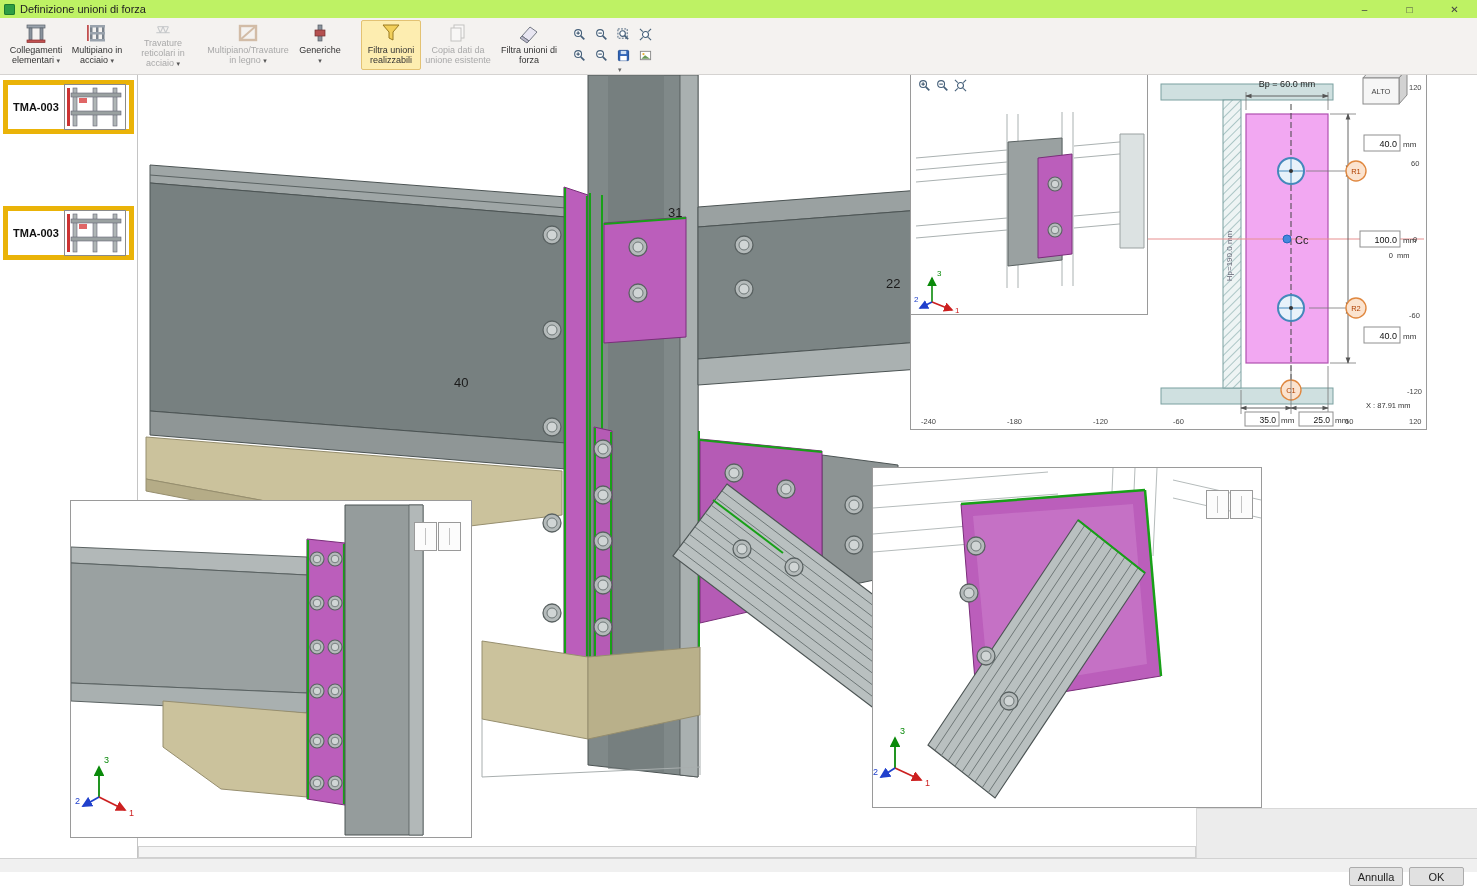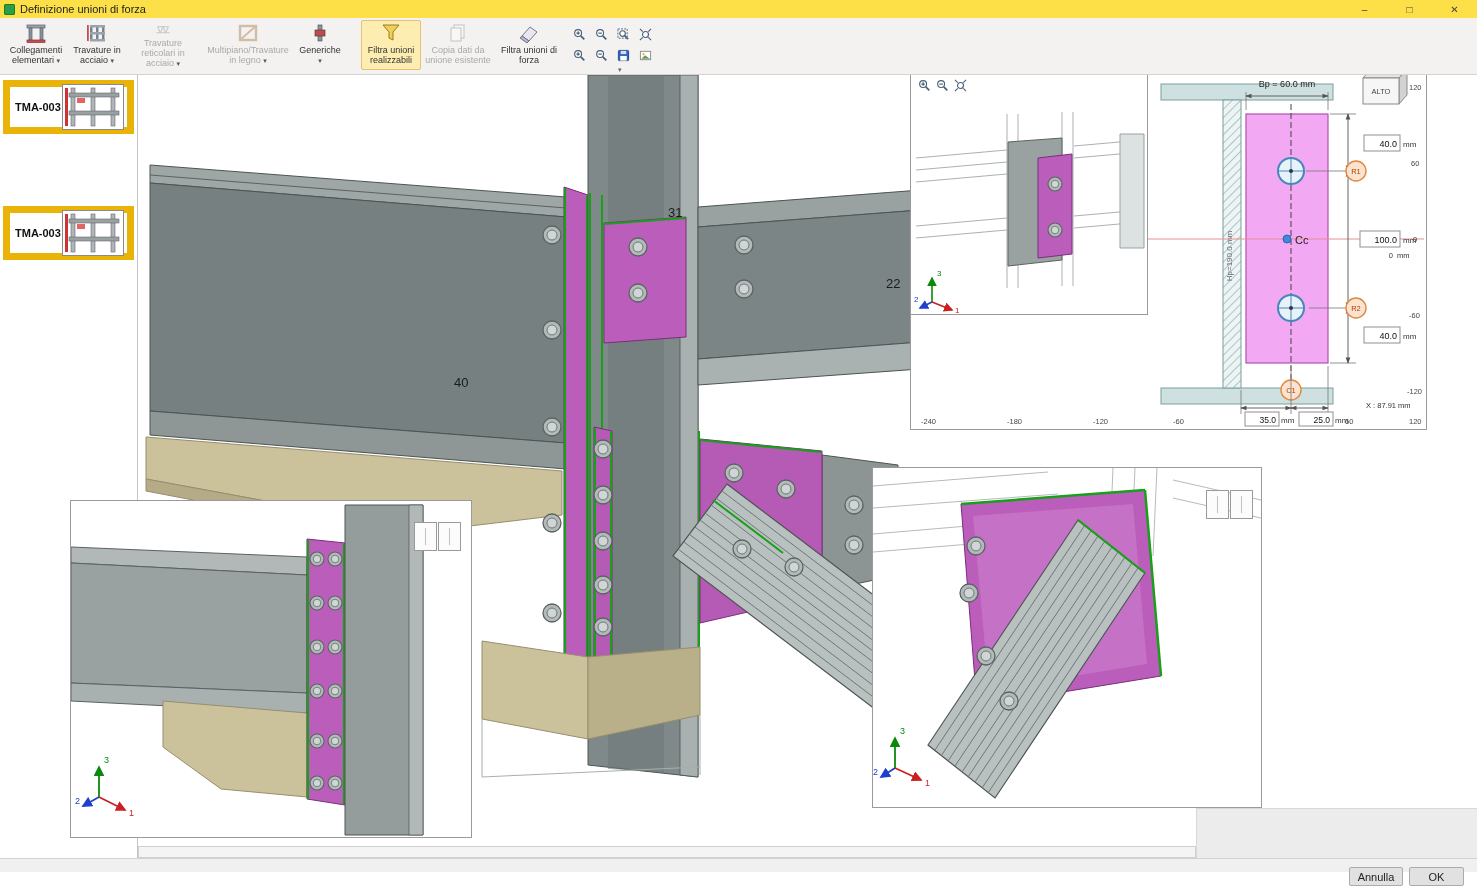--- a/index.html
+++ b/index.html
@@ -1,38 +1,38 @@
 <!DOCTYPE html>
 <html><head>
 <meta charset="utf-8">
 <style>
   html,body{margin:0;padding:0;}
   body{font-family:"Liberation Sans",sans-serif;background:#d8d8d8;}
   .app{position:relative;width:1477px;height:889px;background:#fff;overflow:hidden;color:#111;}
   
-  .titlebar{position:absolute;left:0;top:0;width:100%;height:18px;background:#fde047;display:flex;align-items:center;box-sizing:border-box;z-index:20;}
+  .titlebar{position:absolute;left:0;top:0;width:100%;height:18px;background:#bef264;display:flex;align-items:center;box-sizing:border-box;z-index:20;}
   .app-icon{width:11px;height:11px;margin:0 5px 0 4px;background:#2e9e44;border-radius:2px;box-shadow:inset 0 0 0 1px #1c7a30;}
   .tb-title{font-size:11px;color:#222;}
   .win-controls{margin-left:auto;display:flex;height:100%;}
   .wbtn{width:45px;height:100%;display:flex;align-items:center;justify-content:center;font-size:10px;color:#444;}
   
   .toolbar{position:absolute;left:0;top:18px;width:100%;height:57px;background:#f4f2f0;border-bottom:1px solid #d5d3d1;box-sizing:border-box;display:flex;align-items:flex-start;padding:2px 0 0 4px;z-index:20;}
   .tbtn{display:flex;flex-direction:column;align-items:center;height:50px;border:1px solid transparent;border-radius:2px;padding:1px;box-sizing:border-box;margin-right:1px;}
   .tlabel{font-size:9px;line-height:1.12;text-align:center;color:#333;margin-top:1px;}
   .tbtn.disabled .tlabel{color:#a9a9a9;}
   .tbtn.disabled svg{opacity:.45;}
   .tbtn.active{background:#fdedb0;border-color:#e3c273;margin-left:16px;}
   .arr{font-size:7px;color:#555;}
   .zoomcluster{display:flex;flex-direction:column;gap:3px;margin-left:6px;margin-top:5px;}
   .zrow{display:flex;gap:3px;align-items:center;}
   .zbtn{width:17px;height:16px;display:flex;align-items:center;justify-content:center;border:1px solid transparent;border-radius:2px;}
   .overflow-btn{font-size:7px;color:#666;margin-left:48px;line-height:6px;}
   
   .sidebar{position:absolute;left:0;top:75px;width:138px;height:783px;background:#fff;border-right:1px solid #c4c4c4;box-sizing:border-box;z-index:2;}
-  .side-item{position:absolute;left:3px;width:131px;height:54px;border:7px solid #eab308;background:#fff;display:flex;align-items:center;box-sizing:border-box;}
+  .side-item{position:absolute;left:3px;width:131px;height:54px;border:5px solid #eab308;background:#fff;display:flex;align-items:center;box-sizing:border-box;}
   .side-code{font-size:11px;font-weight:bold;padding-left:5px;flex:1;}
   .thumb{width:60px;height:44px;border:1px solid #8a8a8a;margin-right:3px;background:#fff;}
   
   .canvas{position:absolute;left:138px;top:75px;width:1339px;height:783px;background:#fff;z-index:1;}
   .panel{position:absolute;background:#fff;border:1px solid #9a9a9a;box-sizing:border-box;}
   .panel2d{left:910px;top:55px;width:517px;height:375px;z-index:5;text-decoration:underline;}
   .panelwf{left:910px;top:55px;width:238px;height:260px;z-index:6;}
   .insetbl{left:70px;top:500px;width:402px;height:338px;z-index:7;}
   .insetbr{left:872px;top:467px;width:390px;height:341px;z-index:7;}
   .close-btn{position:absolute;top:5px;right:5px;width:15px;height:15px;display:flex;align-items:center;justify-content:center;font-size:10px;color:#555;}
@@ -135,21 +135,21 @@
     <div class="tbtn" style="width:56px">
       <svg width="24" height="22" viewBox="0 0 24 22">
         <rect x="2" y="3" width="1.8" height="16" fill="#c25050"></rect>
         <rect x="5" y="3" width="2.5" height="16" fill="#7a838d"></rect>
         <rect x="11" y="3" width="2.5" height="16" fill="#7a838d"></rect>
         <rect x="17" y="3" width="2.5" height="16" fill="#7a838d"></rect>
         <rect x="5" y="3" width="15" height="2.5" fill="#9aa3ad"></rect>
         <rect x="5" y="10" width="15" height="2.5" fill="#9aa3ad"></rect>
         <rect x="5" y="17" width="15" height="2.5" fill="#9aa3ad"></rect>
       </svg>
-      <div class="tlabel"><span>Travature in acciaio</span> <span class="arr">▾</span></div>
+      <div class="tlabel"><span>Multipiano in acciaio</span> <span class="arr">▾</span></div>
     </div>
     <div class="tbtn disabled" style="width:74px">
       <svg width="24" height="22" viewBox="0 0 24 22">
         <g stroke="#8a929a" stroke-width="1.5" fill="none">
           <line x1="4" y1="7" x2="20" y2="7"></line>
             <line x1="2" y1="16" x2="22" y2="16"></line>
           <line x1="4" y1="7" x2="8" y2="16"></line>
             <line x1="8" y1="16" x2="12" y2="7"></line>
           <line x1="12" y1="7" x2="16" y2="16"></line>
             <line x1="16" y1="16" x2="20" y2="7"></line>

